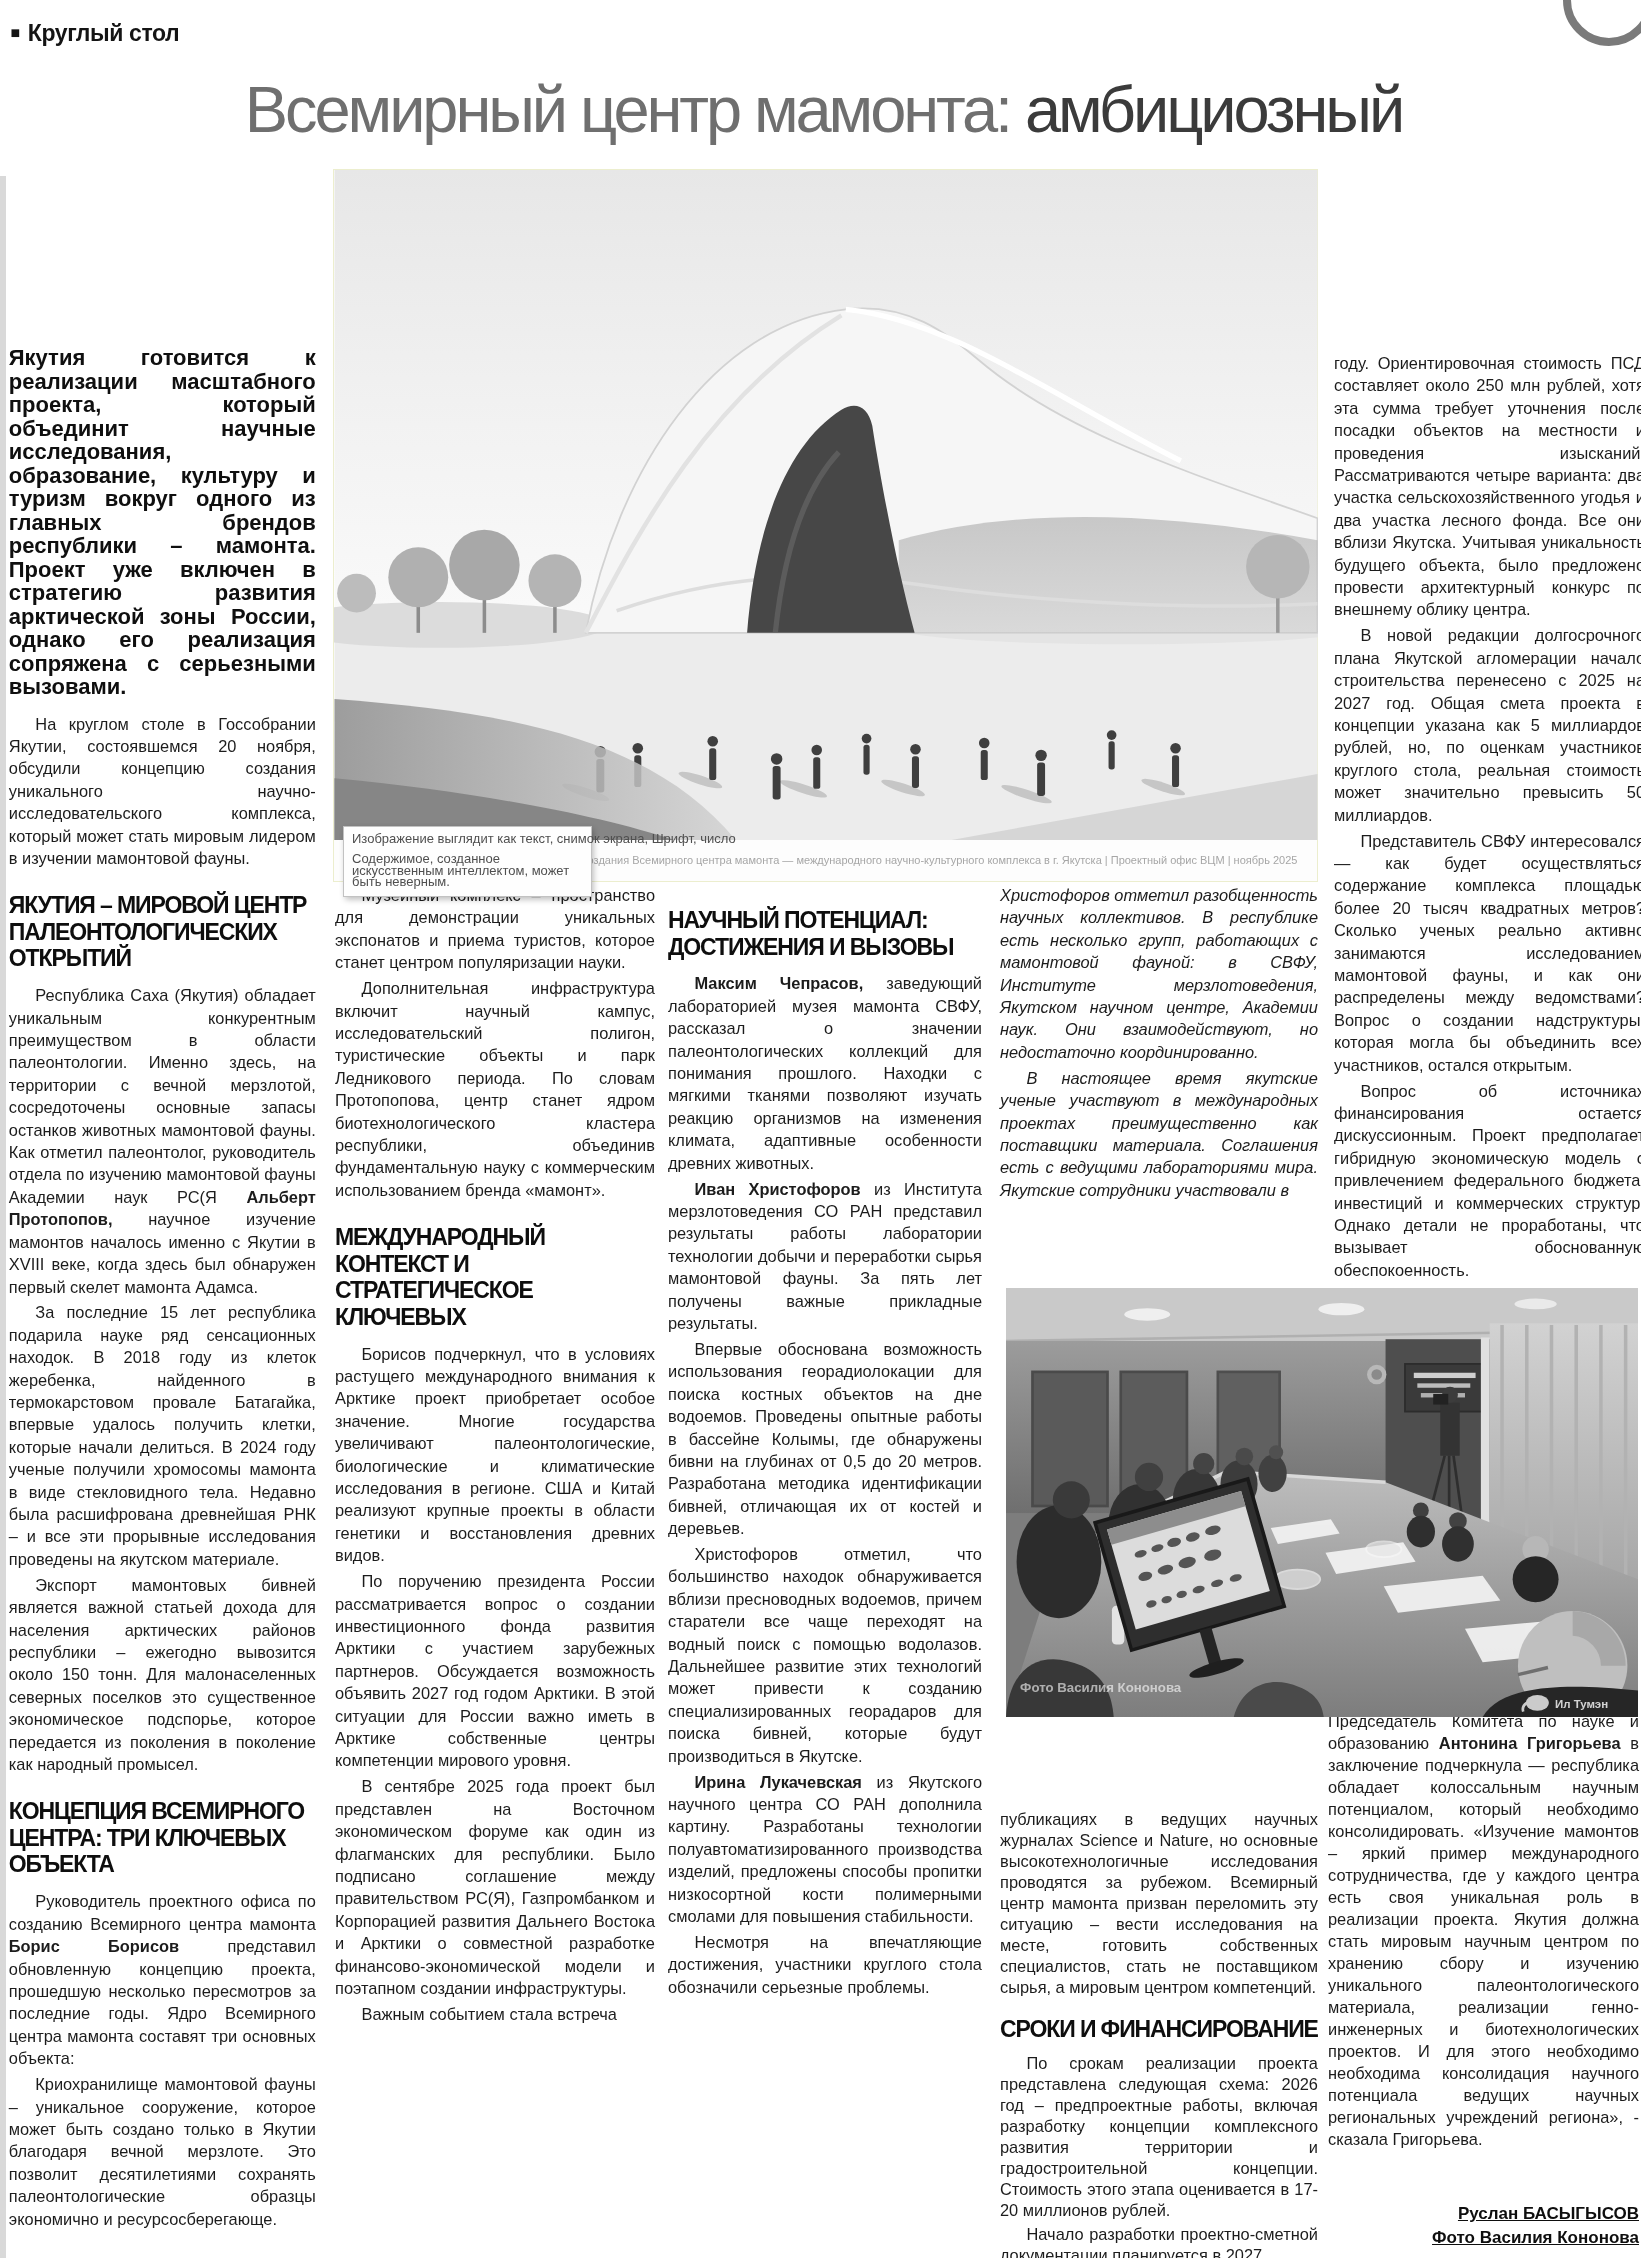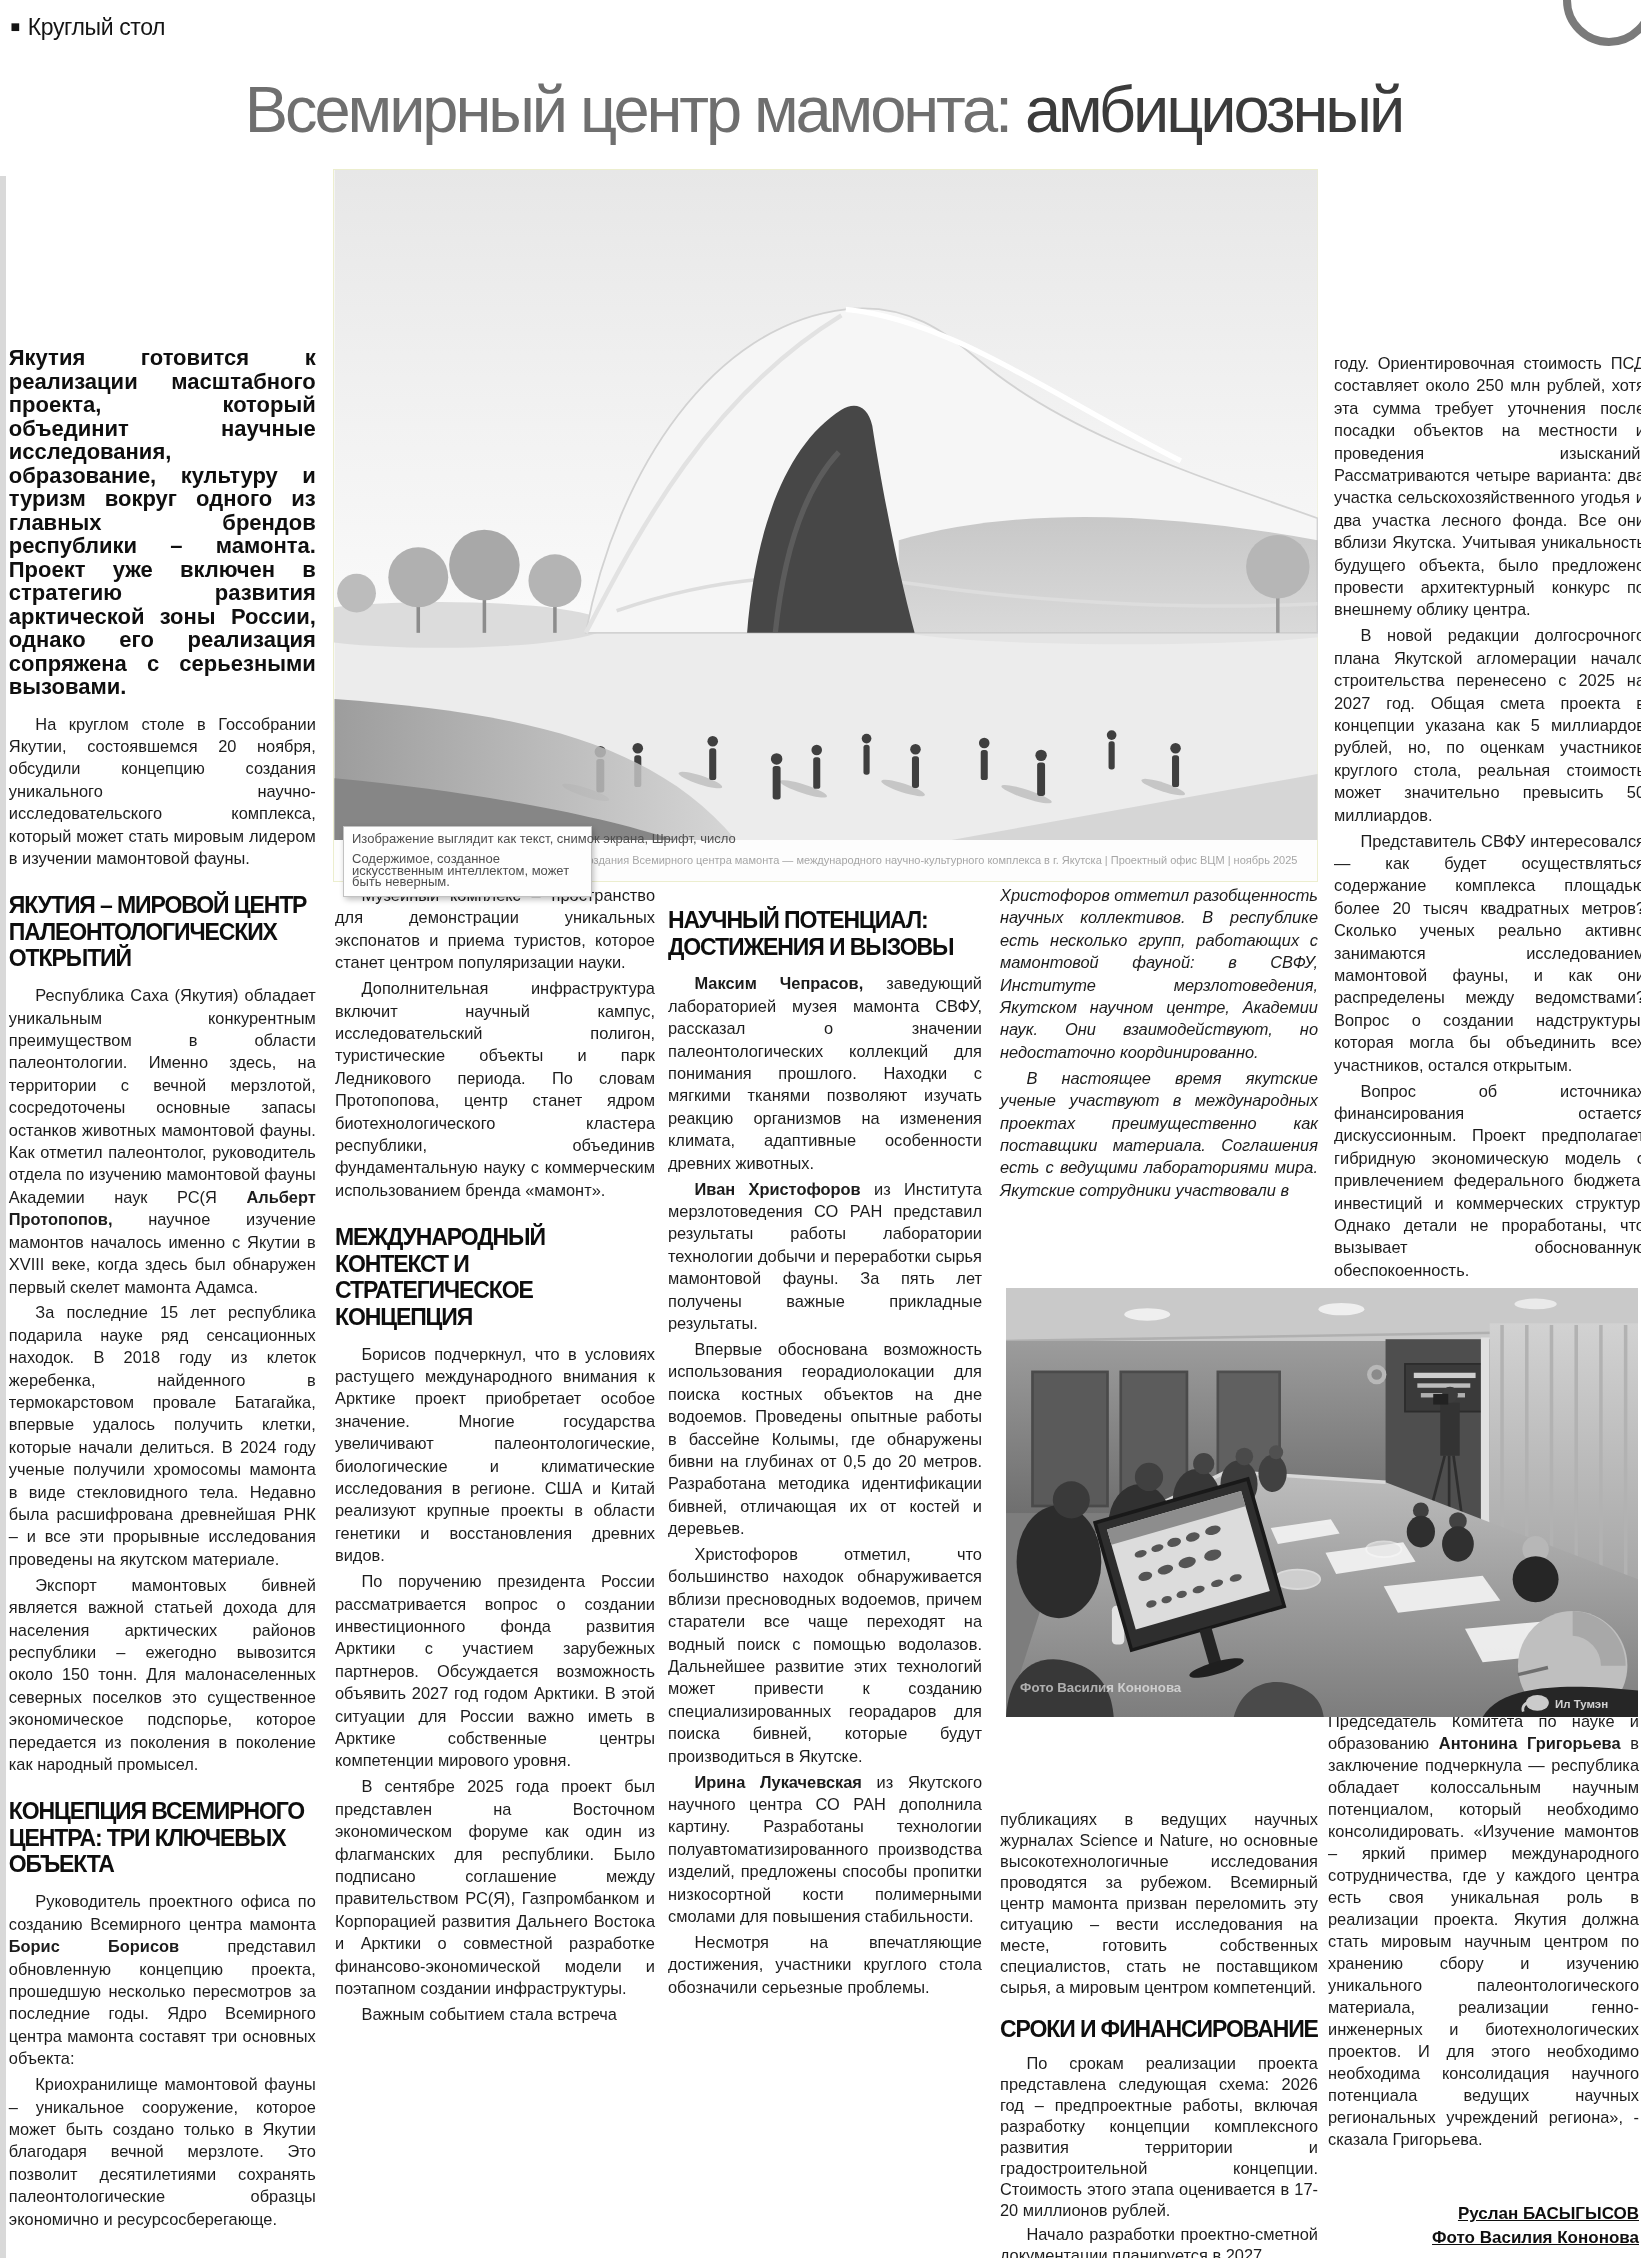--- a/index.html
+++ b/index.html
@@ -1,20 +1,20 @@
 <!DOCTYPE html>
 <html lang="ru" style="font-size:14px"><head>
 <meta charset="utf-8">
 <style>
   html,body{margin:0;padding:0;background:#888;}
   .sheet{position:relative;width:1642px;height:2258px;background:#ffffff;overflow:hidden;
          font-family:"Liberation Sans","DejaVu Sans",sans-serif;color:#1d1d1d;}
   .scan-edge{position:absolute;left:0;top:176px;width:6.2px;height:2082px;background:#d9d9d9;}
 
-  .kicker{position:absolute;left:10.6px;top:14px;font-size:23px;font-weight:400;color:#141414;letter-spacing:-0.4px;}
+  .kicker{position:absolute;left:10.6px;top:20px;font-size:23px;font-weight:700;color:#141414;letter-spacing:-0.4px;}
   .kicker .sq{display:inline-block;font-size:16px;margin-right:8px;transform:translateY(-2.6px);}
 
   .pagecircle{position:absolute;left:1563px;top:-46px;width:76px;height:76px;border:8px solid #7a7a7a;
               border-radius:50%;background:#fff;}
 
   .headline{position:absolute;left:34px;top:72px;width:1579px;margin:0;text-align:center;
             font-size:65px;line-height:76px;font-weight:400;letter-spacing:-3.1px;white-space:nowrap;}
   .hl-gray{color:#6f6f6f;}
   .hl-dark{color:#3b3b3b;}
 
@@ -160,21 +160,21 @@
       <p class="bp">Республика Саха (Якутия) обладает уникальным конкурентным преимуществом в области палеонтологии. Именно здесь, на территории с вечной мерзлотой, сосредоточены основные запасы останков животных мамонтовой фауны. Как отметил палеонтолог, руководитель отдела по изучению мамонтовой фауны Академии наук РС(Я <b>Альберт Протопопов,</b> научное изучение мамонтов началось именно с Якутии в XVIII веке, когда здесь был обнаружен первый скелет мамонта Адамса.</p>
       <p class="bp">За последние 15 лет республика подарила науке ряд сенсационных находок. В 2018 году из клеток жеребенка, найденного в термокарстовом провале Батагайка, впервые удалось получить клетки, которые начали делиться. В 2024 году ученые получили хромосомы мамонта в виде стекловидного тела. Недавно была расшифрована древнейшая РНК – и все эти прорывные исследования проведены на якутском материале.</p>
       <p class="bp">Экспорт мамонтовых бивней является важной статьей дохода для населения арктических районов республики – ежегодно вывозится около 150 тонн. Для малонаселенных северных поселков это существенное экономическое подспорье, которое передается из поколения в поколение как народный промысел.</p>
       <h3 class="sec">КОНЦЕПЦИЯ ВСЕМИРНОГО ЦЕНТРА: ТРИ КЛЮЧЕВЫХ ОБЪЕКТА</h3>
       <p class="bp">Руководитель проектного офиса по созданию Всемирного центра мамонта <b>Борис Борисов</b> представил обновленную концепцию проекта, прошедшую несколько пересмотров за последние годы. Ядро Всемирного центра мамонта составят три основных объекта:</p>
       <p class="bp">Криохранилище мамонтовой фауны – уникальное сооружение, которое может быть создано только в Якутии благодаря вечной мерзлоте. Это позволит десятилетиями сохранять палеонтологические образцы экономично и ресурсосберегающе.</p>
     </div>
   <div class="col c2">
       <p class="bp">Музейный комплекс – пространство для демонстрации уникальных экспонатов и приема туристов, которое станет центром популяризации науки.</p>
       <p class="bp">Дополнительная инфраструктура включит научный кампус, исследовательский полигон, туристические объекты и парк Ледникового периода. По словам Протопопова, центр станет ядром биотехнологического кластера республики, объединив фундаментальную науку с коммерческим использованием бренда «мамонт».</p>
-      <h3 class="sec">МЕЖДУНАРОДНЫЙ КОНТЕКСТ И СТРАТЕГИЧЕСКОЕ КОНЦЕПЦИЯ</h3>
+      <h3 class="sec">МЕЖДУНАРОДНЫЙ КОНТЕКСТ И СТРАТЕГИЧЕСКОЕ КЛЮЧЕВЫХ</h3>
       <p class="bp">Борисов подчеркнул, что в условиях растущего международного внимания к Арктике проект приобретает особое значение. Многие государства увеличивают палеонтологические, биологические и климатические исследования в регионе. США и Китай реализуют крупные проекты в области генетики и восстановления древних видов.</p>
       <p class="bp">По поручению президента России рассматривается вопрос о создании инвестиционного фонда развития Арктики с участием зарубежных партнеров. Обсуждается возможность объявить 2027 год годом Арктики. В этой ситуации для России важно иметь в Арктике собственные центры компетенции мирового уровня.</p>
       <p class="bp">В сентябре 2025 года проект был представлен на Восточном экономическом форуме как один из флагманских для республики. Было подписано соглашение между правительством РС(Я), Газпромбанком и Корпорацией развития Дальнего Востока и Арктики о совместной разработке финансово-экономической модели и поэтапном создании инфраструктуры.</p>
       <p class="bp">Важным событием стала встреча</p>
     </div>
   <div class="col c3">
       <h3 class="sec">НАУЧНЫЙ ПОТЕНЦИАЛ: ДОСТИЖЕНИЯ И ВЫЗОВЫ</h3>
       <p class="bp"><b>Максим Чепрасов,</b> заведующий лабораторией музея мамонта СВФУ, рассказал о значении палеонтологических коллекций для понимания прошлого. Находки с мягкими тканями позволяют изучать реакцию организмов на изменения климата, адаптивные особенности древних животных.</p>
       <p class="bp"><b>Иван Христофоров</b> из Института мерзлотоведения СО РАН представил результаты работы лаборатории технологии добычи и переработки сырья мамонтовой фауны. За пять лет получены важные прикладные результаты.</p>
       <p class="bp">Впервые обоснована возможность использования георадиолокации для поиска костных объектов на дне водоемов. Проведены опытные работы в бассейне Колымы, где обнаружены бивни на глубинах от 0,5 до 20 метров. Разработана методика идентификации бивней, отличающая их от костей и деревьев.</p>

